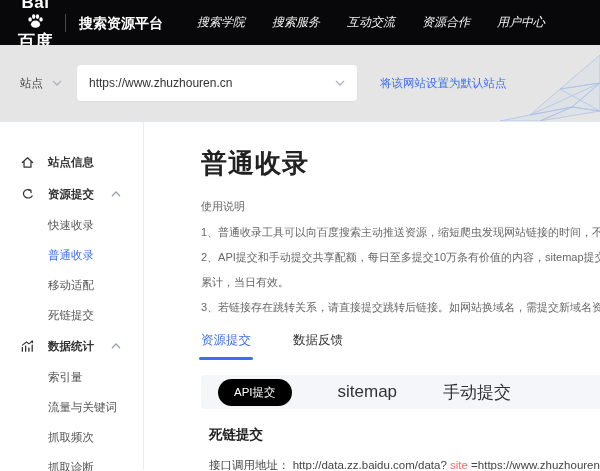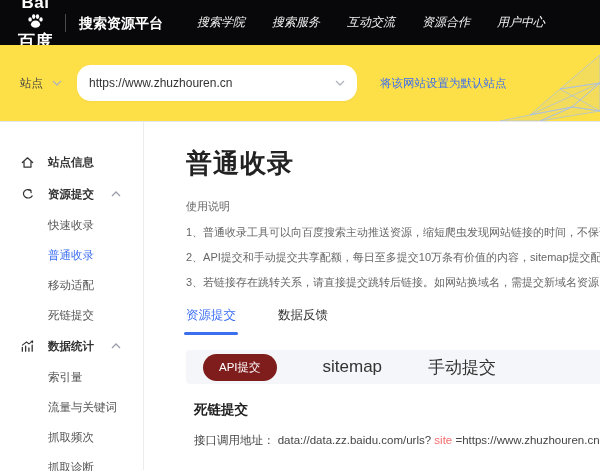--- a/index.html
+++ b/index.html
@@ -9,32 +9,32 @@
   
   .topnav { height:45px; background:#08080a; display:flex; align-items:center; padding-left:18px; }
   .logo { display:flex; align-items:center; color:#fff; font-weight:bold; font-size:17px; letter-spacing:.5px;flex-direction:column; }
   .logo .paw { margin:0 1px; display:flex; }
   .brand { color:#fff; font-size:14px; font-weight:bold; margin-left:12px; padding-left:13px;
     border-left:1px solid #4a4a4a; height:18px; line-height:18px; }
   .nav-items { display:flex; margin-left:34px; }
   .nav-item { font-size:12px; color:#f2f2f2; margin-right:27px; cursor:pointer; white-space:nowrap;font-style:italic; }
 
   
-  .siteband { height:77px; background:#fde047; border-bottom:1px solid #e3e7f0;
+  .siteband { height:77px; background:#e5e5e5; border-bottom:1px solid #e3e7f0;
     display:flex; align-items:center; padding-left:20px; position:relative; }
   .site-label { display:flex; align-items:center; font-size:11.5px; color:#444; }
   .site-label svg { margin-left:9px; }
-  .site-input { margin-left:15px; width:280px; height:36px; background:#fff; border-radius:14px;
+  .site-input { margin-left:15px; width:280px; height:36px; background:#fff; border-radius:4px;
     display:flex; align-items:center; justify-content:space-between; padding:0 12px;
     font-size:12px; color:#333; box-shadow:0 1px 2px rgba(90,100,140,.06); cursor:pointer; }
   .default-link { margin-left:23px; font-size:11.5px; color:#3c6ef0; cursor:pointer; white-space:nowrap; }
   .mesh { position:absolute; right:0; bottom:0; pointer-events:none; }
 
   
-  .mainwrap { display:flex; height:348px; background:#fff; }
+  .mainwrap { display:flex; height:348px; background:#fff;gap:15px; }
   .sidebar { width:144px; flex-shrink:0; border-right:1px solid #ececec; padding-top:24px; }
   .side-section { display:flex; align-items:center; height:32px; padding:0 22px 0 20px; cursor:pointer; }
   .side-icon { width:16px; height:16px; margin-right:12px; display:flex; align-items:center; }
   .side-label { font-size:11.5px; font-weight:bold; color:#333; flex:1; }
   .side-chev { display:flex; }
   .side-child { display:flex; align-items:center; height:30px; padding-left:48px;
     font-size:11.5px; color:#555; cursor:pointer; }
   .side-child.active { color:#3c6ef0; }
 
   .content { flex:1; padding:24px 0 0 42px; overflow:hidden; }
@@ -43,21 +43,21 @@
   .usage-line { font-size:11px; color:#666; line-height:25px; white-space:nowrap; }
 
   .tabs { display:flex; margin-top:12px; }
   .tab { font-size:12.5px; color:#333; padding-bottom:11px; margin-right:42px; position:relative; cursor:pointer; }
   .tab.active { color:#3c6ef0; }
   .tab.active::after { content:""; position:absolute; left:-2px; right:-2px; bottom:0; height:3px;
     background:#3c6ef0; border-radius:2px; }
 
   .subtab-bar { margin-top:15px; width:480px; height:34px; background:#f5f6fa; border-radius:4px;
     display:flex; align-items:center; padding-left:17px; }
-  .pill { background:#7f1d1d; color:#fff; font-size:11.5px; border-radius:15px;
+  .pill { background:#000000; color:#fff; font-size:11.5px; border-radius:15px;
     padding:6px 16px; cursor:pointer; white-space:nowrap; }
   .subtab { font-size:17px; color:#333; margin-left:46px; cursor:pointer; white-space:nowrap; }
 
   .push { margin-top:17px; padding-left:8px; }
   .push-head { font-size:13.5px; font-weight:bold; color:#222; }
   .push-url { margin-top:14px; font-size:11.5px; color:#555; white-space:nowrap; }
   .push-url .u-dark { color:#444; }
   .push-url .u-red { color:#f56c6c; }
 </style>
 </head>
@@ -164,38 +164,39 @@
     <div class="side-child">流量与关键词</div>
     <div class="side-child">抓取频次</div>
     <div class="side-child">抓取诊断</div>
   </div>
 
   <div class="content">
     <div class="page-title">普通收录</div>
     <div class="usage-head">使用说明</div>
     <div class="usage-line">1、普通收录工具可以向百度搜索主动推送资源，缩短爬虫发现网站链接的时间，不保证收录和</div>
     <div class="usage-line">2、API提交和手动提交共享配额，每日至多提交10万条有价值的内容，sitemap提交配额不与其</div>
+    <div class="usage-line">累计，当日有效。</div>
     <div class="usage-line">3、若链接存在跳转关系，请直接提交跳转后链接。如网站换域名，需提交新域名资源；进行HT</div>
 
     <div class="tabs">
       <span class="tab active">资源提交</span>
       <span class="tab">数据反馈</span>
     </div>
 
     <div class="subtab-bar">
       <span class="pill">API提交</span>
       <span class="subtab">sitemap</span>
       <span class="subtab">手动提交</span>
     </div>
 
     <div class="push">
       <div class="push-head">死链提交</div>
       <div class="push-url">
         <span class="u-dark">接口调用地址：</span>
-        <span class="u-dark">data://data.zz.baidu.com/urls?</span>
+        <span class="u-dark">http://data.zz.baidu.com/data?</span>
         <span class="u-red">site</span>
         <span class="u-dark">=https://www.zhuzhouren.cn&amp;</span>
         
         
       </div>
     </div>
   </div>
 </div>
 
 </body></html>

